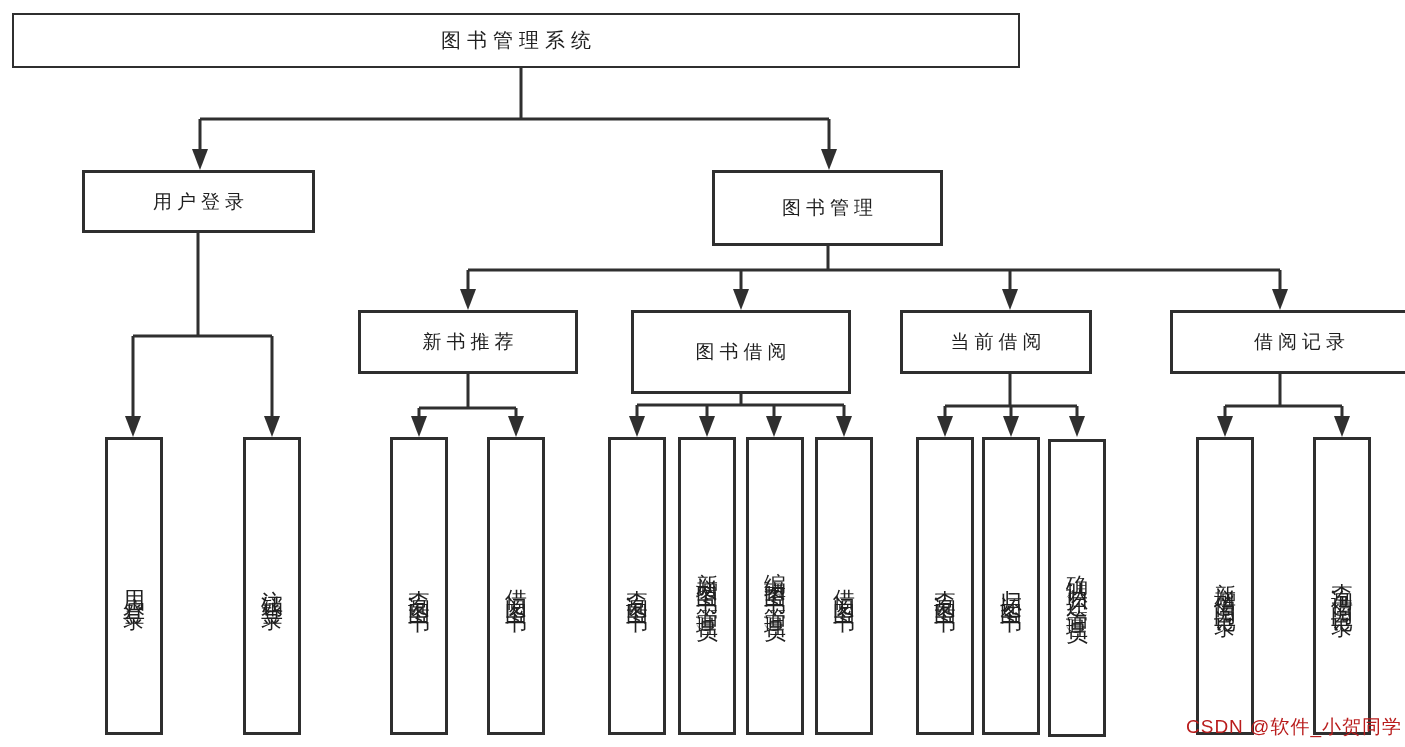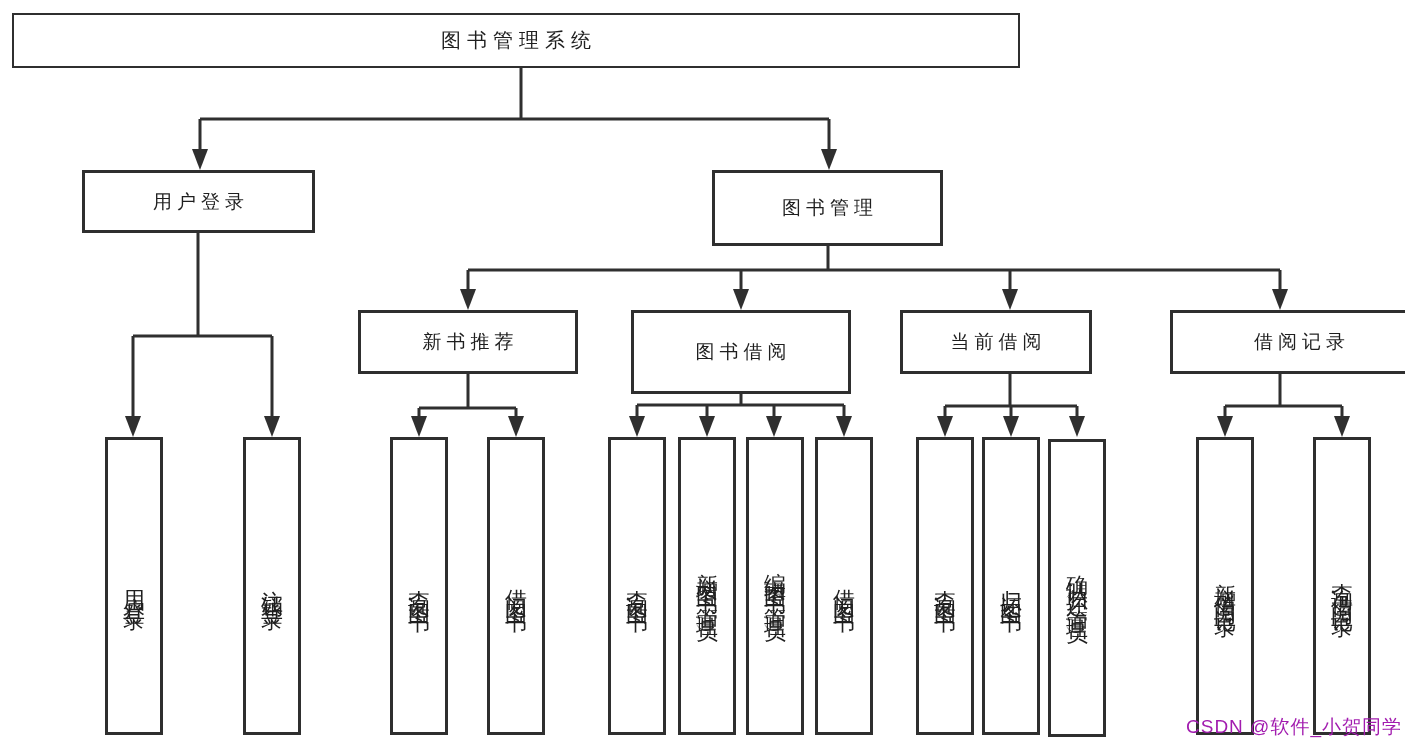--- a/index.html
+++ b/index.html
@@ -21,21 +21,21 @@
     white-space:nowrap;color:#1f1f1f;
   }
   .root .hlabel{font-size:20px;letter-spacing:6px;text-indent:6px;}
   .vbox .vlabel{
     writing-mode:vertical-rl;
     font-size:22px;letter-spacing:7px;
     color:#1f1f1f;line-height:1;
   }
   .watermark{
     position:absolute;z-index:3;left:1186px;top:714px;
-    font-size:19px;color:#a21caf;letter-spacing:1px;white-space:nowrap;
+    font-size:19px;color:#b91c1c;letter-spacing:1px;white-space:nowrap;
   }
 </style>
 </head>
 <body>
 
 <svg id="connectors" width="1405" height="747" viewBox="0 0 1405 747">
   <g stroke="#2f2f2f" stroke-width="3" fill="none">
 
     <path d="M521,68 V119 M200,119 H829 M200,119 V152 M829,119 V152"></path>
 

